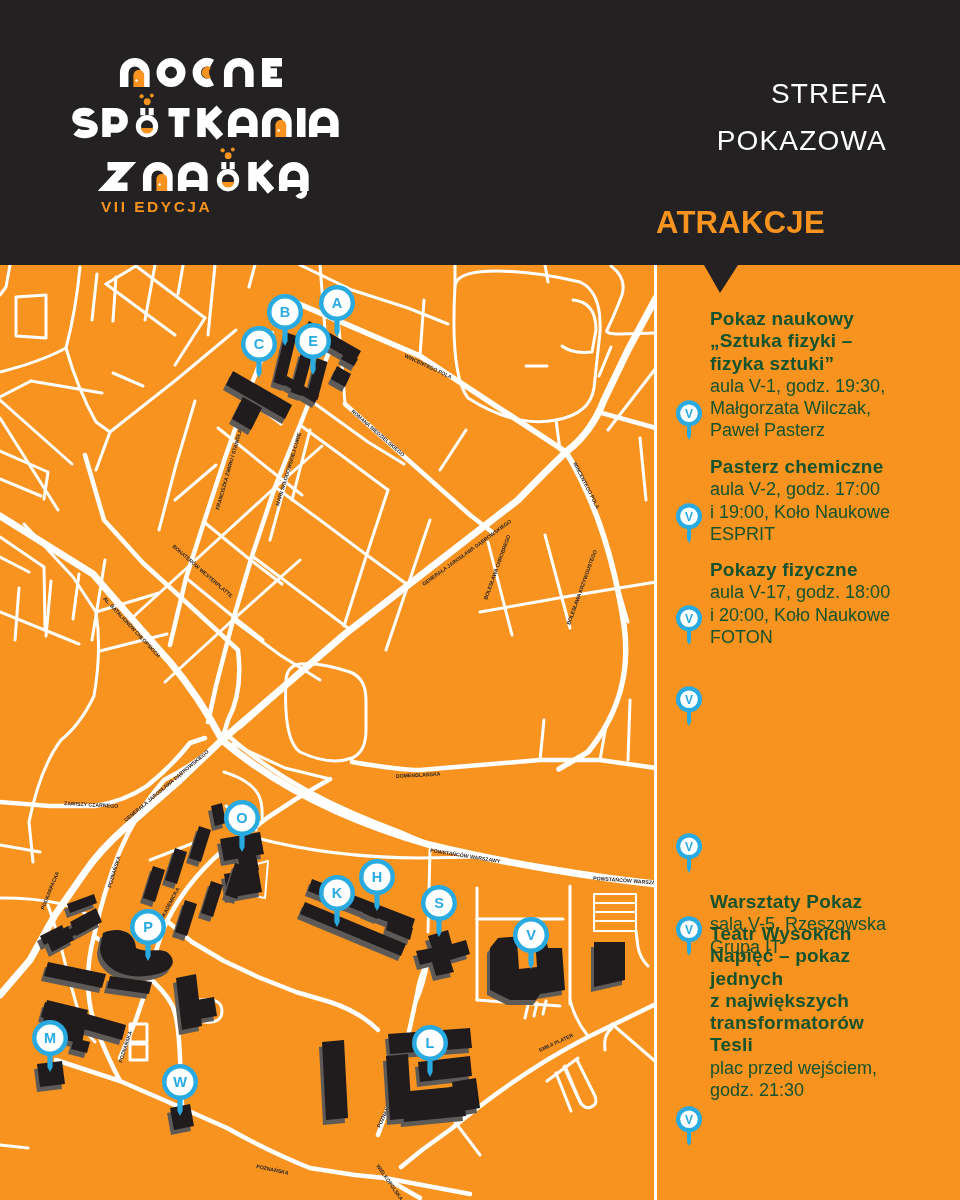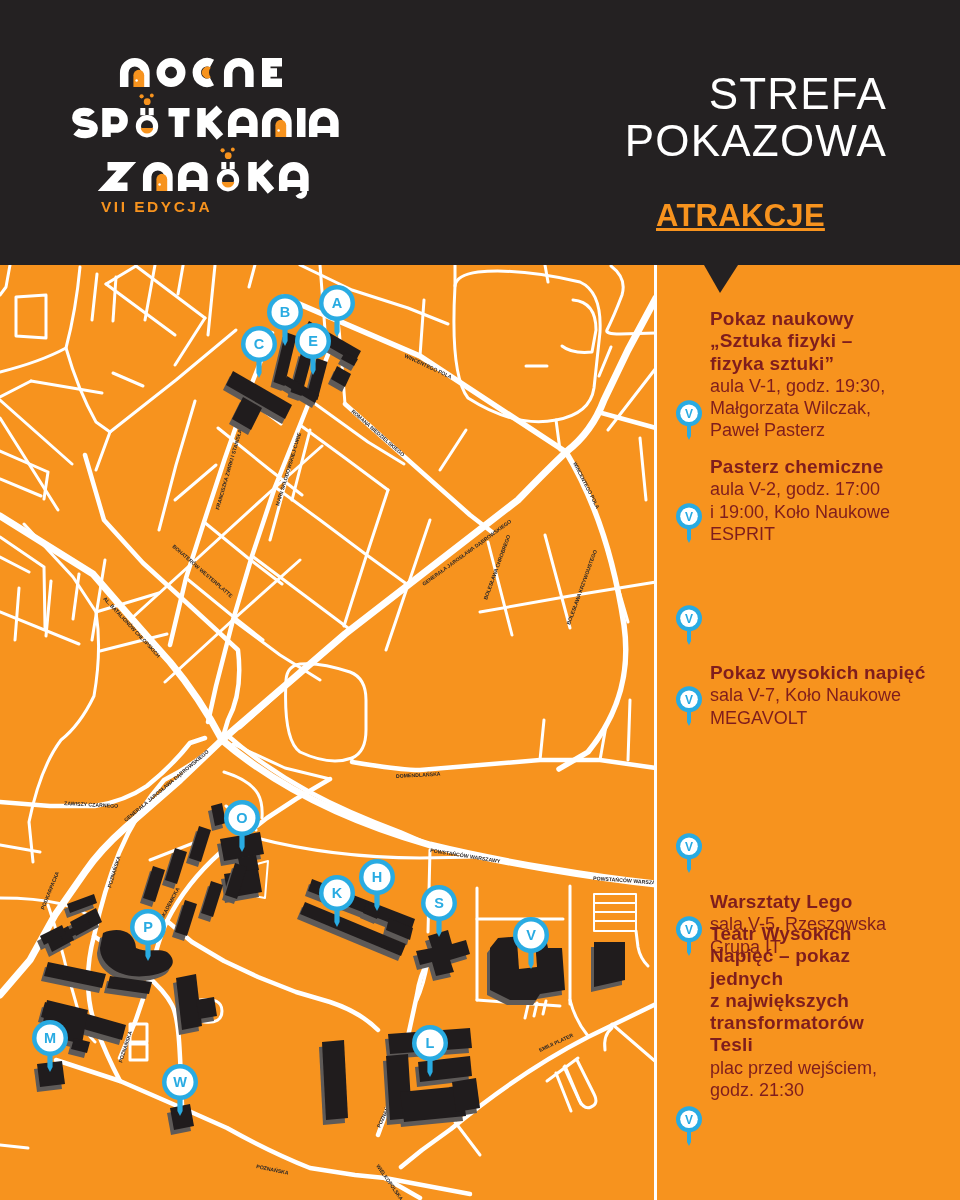--- a/index.html
+++ b/index.html
@@ -1,23 +1,23 @@
 <!DOCTYPE html>
 <html><head>
 <meta charset="utf-8">
 <style>
   html,body{margin:0;padding:0;}
   body{width:960px;height:1200px;overflow:hidden;font-family:"Liberation Sans",sans-serif;}
   .page{position:relative;width:960px;height:1200px;background:#F7931E;overflow:hidden;}
   .abs{position:absolute;}
   .hdr{left:0;top:0;width:960px;height:265px;background:#242122;}
-  .strefa{right:73px;top:70px;text-align:right;color:#fff;font-size:44px;letter-spacing:1.2px;line-height:47px;font-weight:400;}
-  .atrak{left:656px;top:198px;color:#F7931E;font-size:31px;font-weight:bold;letter-spacing:0.3px;text-decoration:underline;}
+  .strefa{right:73px;top:70px;text-align:right;color:#fff;font-size:28px;letter-spacing:1.2px;line-height:47px;font-weight:400;}
+  .atrak{left:656px;top:205px;color:#F7931E;font-size:31px;font-weight:bold;letter-spacing:0.3px;}
   .sep{left:654px;top:265px;width:3px;height:935px;background:#fff;}
-  .sb{left:710px;width:245px;color:#7f1d1d;font-size:18px;line-height:22.3px;}
+  .sb{left:710px;width:245px;color:#14532d;font-size:18px;line-height:22.3px;}
   .sb b{font-size:19px;letter-spacing:0.2px;}
 </style>
 </head>
 <body>
 <div class="page">
 
 <svg class="abs" style="left:0;top:265px" width="657" height="935" viewBox="0 265 657 935">
 <g fill="none" stroke="#ffffff" stroke-linecap="round" stroke-linejoin="round">
 <path d="M0,516 L93,574 Q150,640 170,662 Q200,698 222,740" stroke-width="7"></path>
 <path d="M656,298 L628,350 604,400 Q592,432 566,452 Q545,472 518,500 L345,634 222,740" stroke-width="7"></path>
@@ -457,25 +457,25 @@
 <div class="abs strefa">STREFA<br>POKAZOWA</div>
 
 <div class="abs atrak">ATRAKCJE</div>
 
 <div class="abs sep"></div>
 
 <div class="abs sb" style="top:308px"><b>Pokaz naukowy<br>„Sztuka fizyki –<br>fizyka sztuki”</b><br>aula V-1, godz. 19:30,<br>Małgorzata Wilczak,<br>Paweł Pasterz</div>
 
 <div class="abs sb" style="top:456px"><b>Pasterz chemiczne</b><br>aula V-2, godz. 17:00<br>i 19:00, Koło Naukowe<br>ESPRIT</div>
 
-
-<div class="abs sb" style="top:662px"><b>Pokaz wysokich napięć</b><br>sala V-7, Koło Naukowe<br>MEGAVOLT</div>
-
-
-<div class="abs sb" style="top:891px"><b>Warsztaty Lego</b><br>sala V-5, Rzeszowska<br>Grupa IT</div>
+<div class="abs sb" style="top:559px"><b>Pokazy fizyczne</b><br>aula V-17, godz. 18:00<br>i 20:00, Koło Naukowe<br>FOTON</div>
+
+
+
+<div class="abs sb" style="top:891px"><b>Warsztaty Pokaz</b><br>sala V-5, Rzeszowska<br>Grupa IT</div>
 
 <div class="abs sb" style="top:923px"><b>Teatr Wysokich<br>Napięć – pokaz<br>jednych<br>z największych<br>transformatorów<br>Tesli</b><br>plac przed wejściem,<br>godz. 21:30</div>
 
 <svg class="abs" style="left:674px;top:400px" width="30" height="46" viewBox="0 0 30 46">
       <path d="M13,22 L13,36 L15,40 L17,36 L17,22 Z" fill="#29ABE2"></path>
       <circle cx="15" cy="13.2" r="13" fill="#29ABE2"></circle>
       <circle cx="15" cy="13.2" r="8.8" fill="#ffffff"></circle>
       <text x="15" y="17.6" font-family="Liberation Sans,sans-serif" font-weight="bold" font-size="12" text-anchor="middle" fill="#29ABE2">V</text>
     </svg>
 

